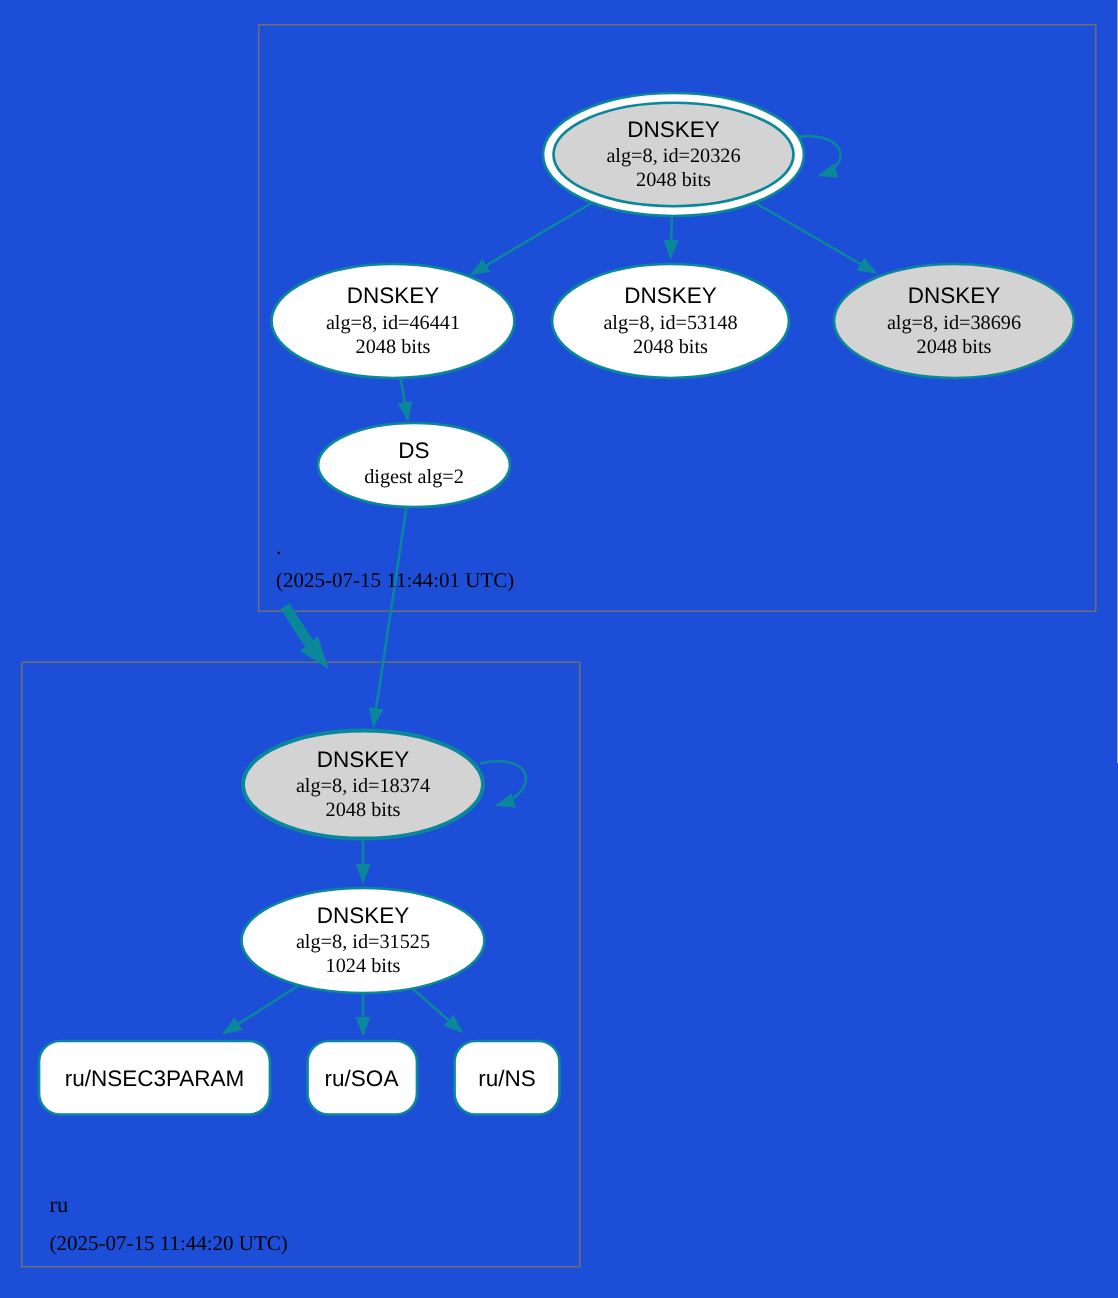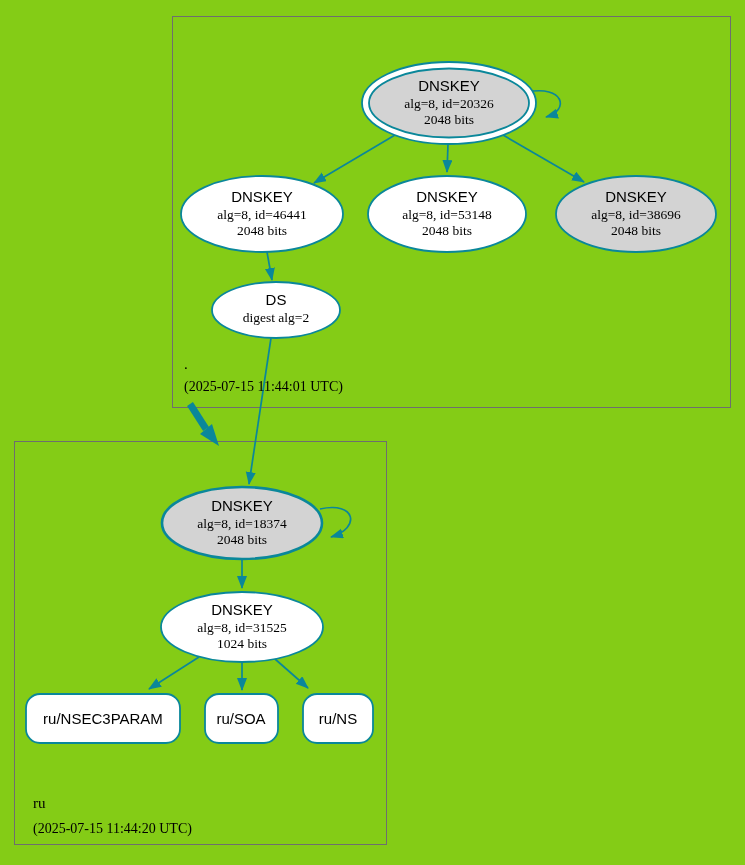--- a/index.html
+++ b/index.html
@@ -1,16 +1,16 @@
 <!DOCTYPE html>
 <html style="--teal: #0a879a; --kskfill: #d3d3d3; --nodefill: #ffffff; --boxborder: #6e6e6e;"><head>
 <meta charset="utf-8">
 <style>
   html,body{margin:0;padding:0;background:#ffffff;}
-  .canvas{position:relative;width:745px;height:865px;background:#84cc16;overflow:hidden;}
+  .canvas{position:relative;width:745px;height:865px;background:#1d4ed8;overflow:hidden;}
   svg{display:block;}
   .zonebox{fill:none;stroke:var(--boxborder);stroke-width:1;}
   .edge{stroke:var(--teal);stroke-width:1.7;fill:none;}
   .loop{stroke:var(--teal);stroke-width:1.7;fill:none;}
   .thick{stroke:var(--teal);stroke-width:7;fill:none;}
   .ahead{fill:var(--teal);stroke:none;}
   .ell{stroke:var(--teal);stroke-width:1.8;fill:var(--nodefill);}
   .ell.gray{fill:var(--kskfill);}
   .ell.heavy{stroke-width:2.6;}
   .leafbox{stroke:var(--teal);stroke-width:1.8;fill:var(--nodefill);}

